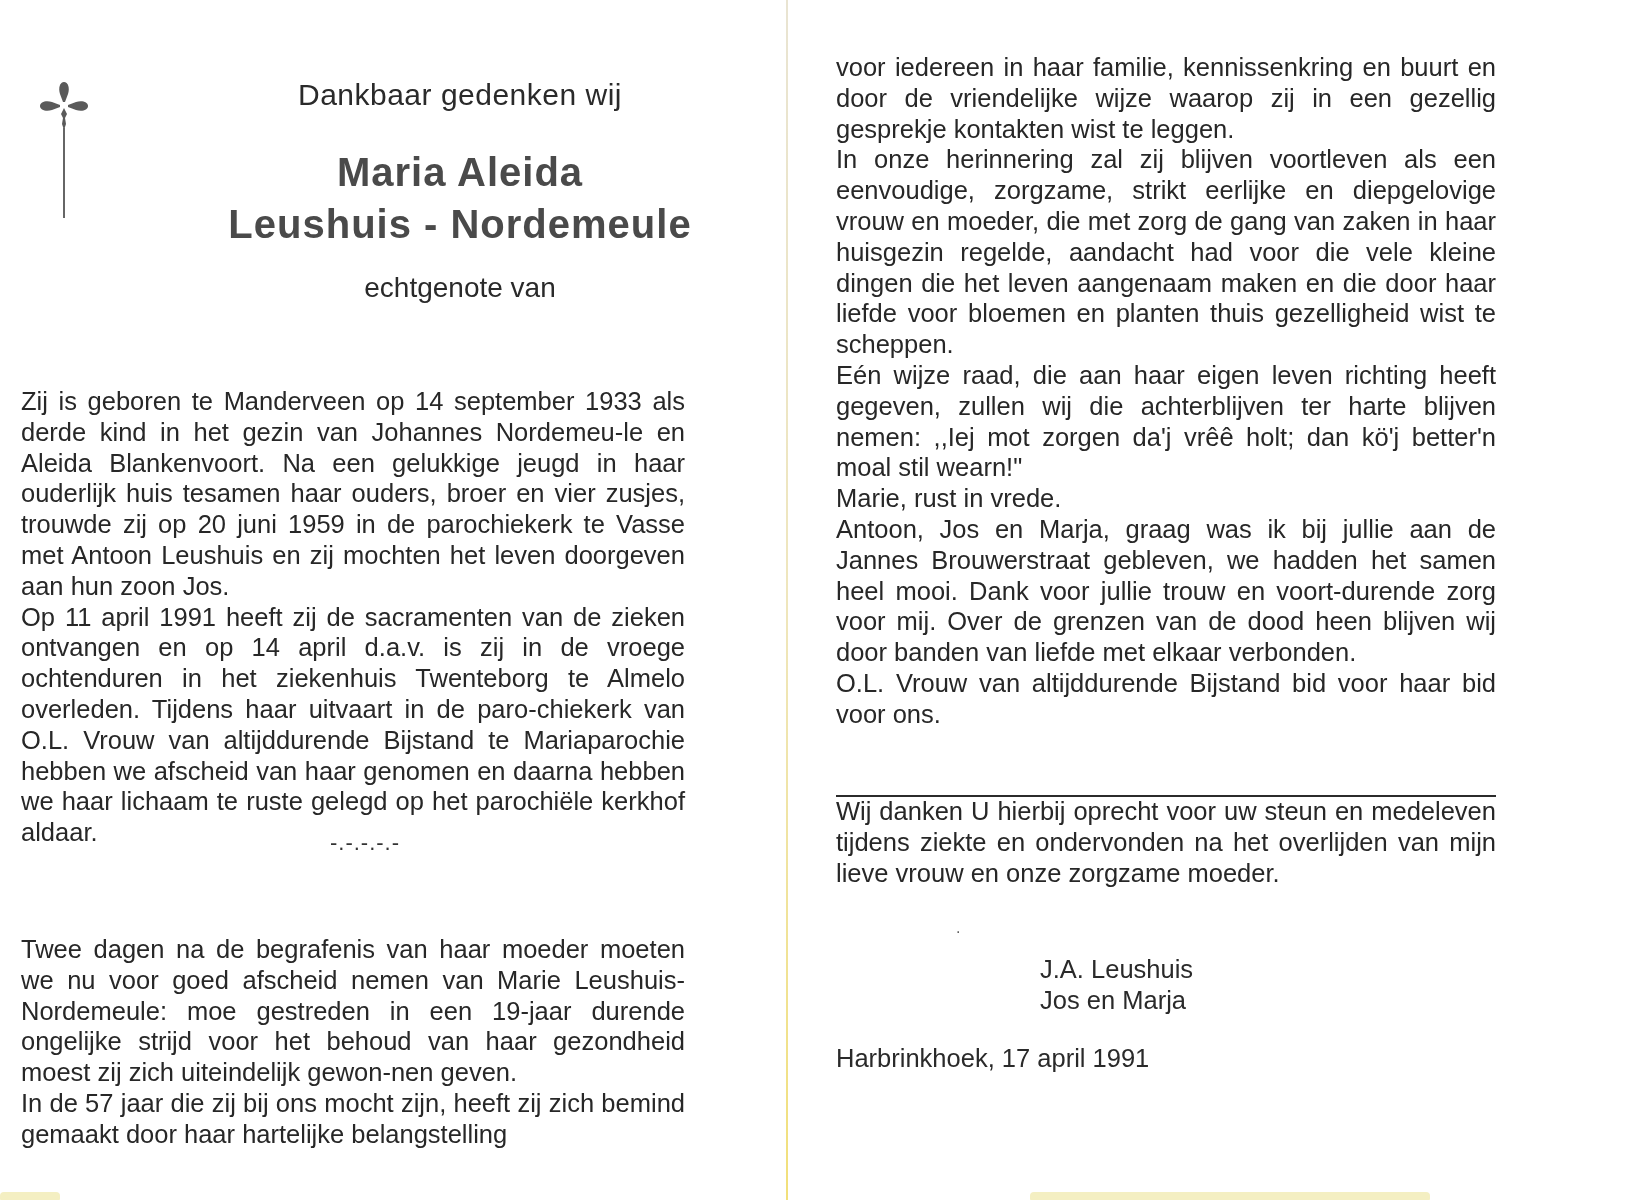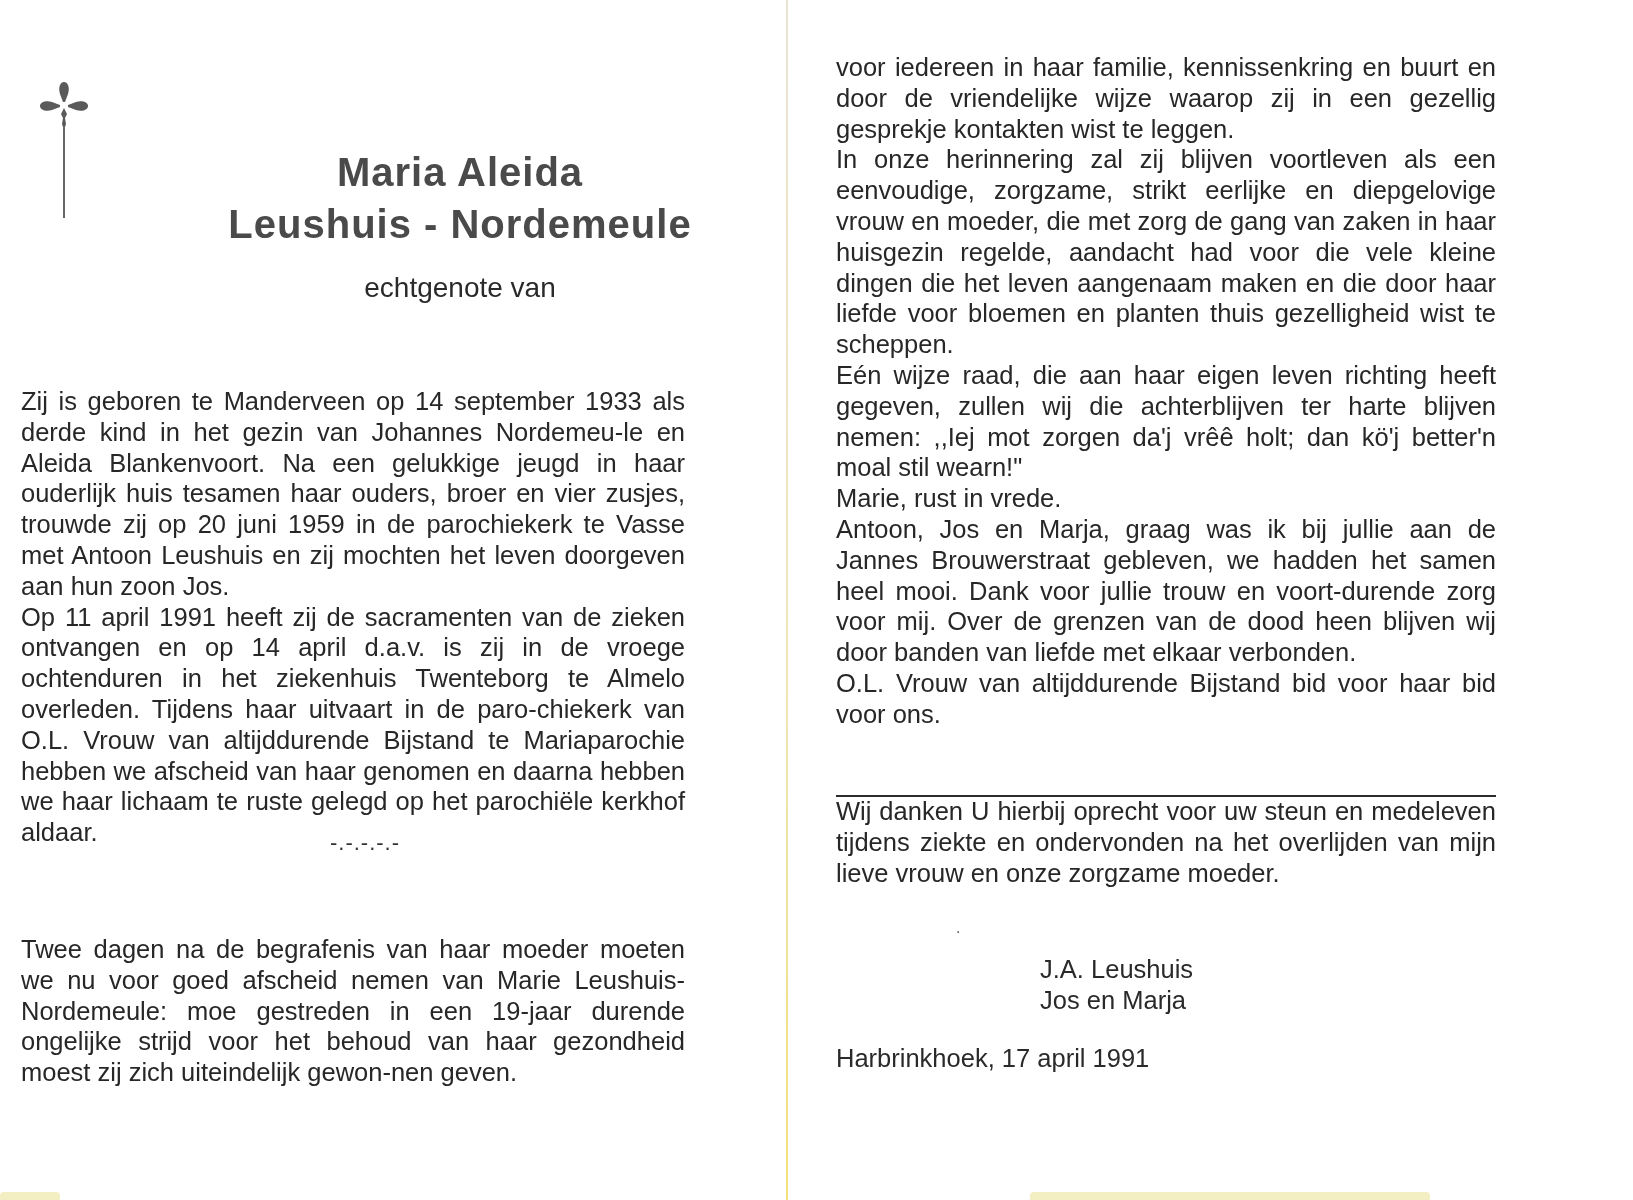--- a/index.html
+++ b/index.html
@@ -52,33 +52,35 @@
 
 <section class="panel left">
   <svg class="cross" viewBox="0 0 52 140">
     <path d="M26 2 C30 2 32 8 30 14 L27 22 L25 22 L22 14 C20 8 22 2 26 2 Z" fill="#5a5a5a"></path>
     <path d="M2 26 C2 22 8 20 14 22 L22 25 L22 27 L14 30 C8 32 2 30 2 26 Z" fill="#5a5a5a"></path>
     <path d="M50 26 C50 22 44 20 38 22 L30 25 L30 27 L38 30 C44 32 50 30 50 26 Z" fill="#5a5a5a"></path>
     <path d="M26 28 L29 34 L27 38 L28 44 L26 50 L24 44 L25 38 L23 34 Z" fill="#5a5a5a"></path>
     <rect x="25" y="48" width="2" height="90" fill="#666"></rect>
   </svg>
 
+  <div class="header h-intro">Dankbaar gedenken wij</div>
   <div class="header h-name1">Maria Aleida</div>
   <div class="header h-name2">Leushuis - Nordemeule</div>
   <div class="header h-spouse-label">echtgenote van</div>
 
   <div class="body-text left-p1">
     <p>Zij is geboren te Manderveen op 14 september 1933 als derde kind in het gezin van Johannes Nordemeu-le en Aleida Blankenvoort. Na een gelukkige jeugd in haar ouderlijk huis tesamen haar ouders, broer en vier zusjes, trouwde zij op 20 juni 1959 in de parochiekerk te Vasse met Antoon Leushuis en zij mochten het leven doorgeven aan hun zoon Jos.</p>
     <p>Op 11 april 1991 heeft zij de sacramenten van de zieken ontvangen en op 14 april d.a.v. is zij in de vroege ochtenduren in het ziekenhuis Twenteborg te Almelo overleden. Tijdens haar uitvaart in de paro-chiekerk van O.L. Vrouw van altijddurende Bijstand te Mariaparochie hebben we afscheid van haar genomen en daarna hebben we haar lichaam te ruste gelegd op het parochiële kerkhof aldaar.</p>
   </div>
 
   <div class="separator">-.-.-.-.-</div>
 
   <div class="body-text left-p2">
     <p>Twee dagen na de begrafenis van haar moeder moeten we nu voor goed afscheid nemen van Marie Leushuis-Nordemeule: moe gestreden in een 19-jaar durende ongelijke strijd voor het behoud van haar gezondheid moest zij zich uiteindelijk gewon-nen geven.</p>
+    <p>In de 57 jaar die zij bij ons mocht zijn, heeft zij zich bemind gemaakt door haar hartelijke belangstelling</p>
   </div>
 </section>
 
 <section class="panel right"></section>
 
 <div class="body-text right-p">
   <p>voor iedereen in haar familie, kennissenkring en buurt en door de vriendelijke wijze waarop zij in een gezellig gesprekje kontakten wist te leggen.</p>
   <p>In onze herinnering zal zij blijven voortleven als een eenvoudige, zorgzame, strikt eerlijke en diepgelovige vrouw en moeder, die met zorg de gang van zaken in haar huisgezin regelde, aandacht had voor die vele kleine dingen die het leven aangenaam maken en die door haar liefde voor bloemen en planten thuis gezelligheid wist te scheppen.</p>
   <p>Eén wijze raad, die aan haar eigen leven richting heeft gegeven, zullen wij die achterblijven ter harte blijven nemen: ,,Iej mot zorgen da'j vrêê holt; dan kö'j better'n moal stil wearn!"</p>
   <p>Marie, rust in vrede.</p>

